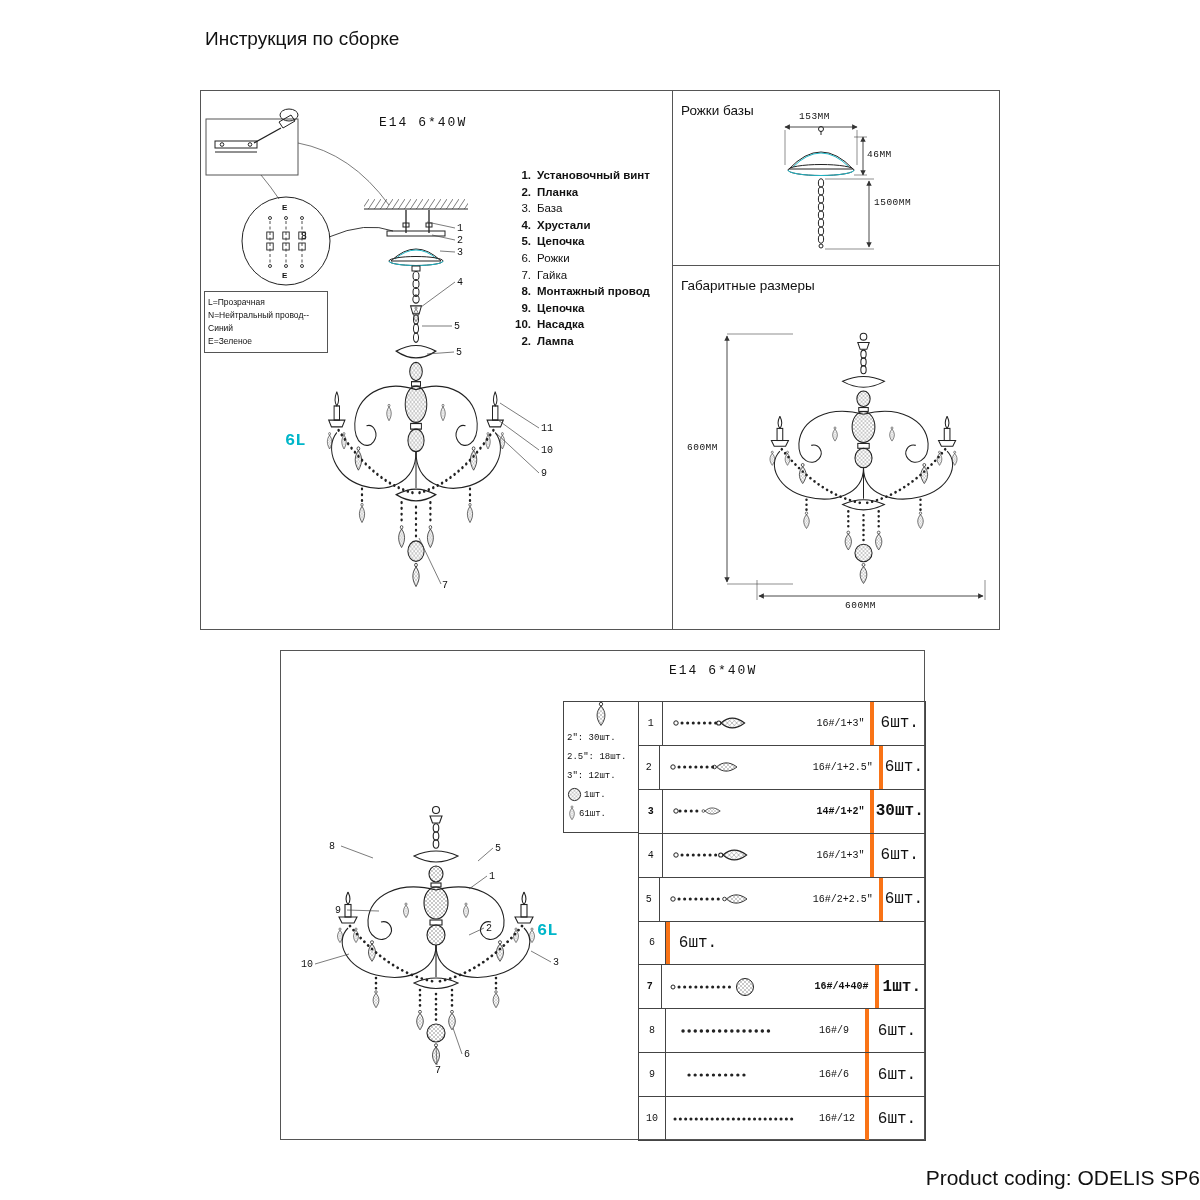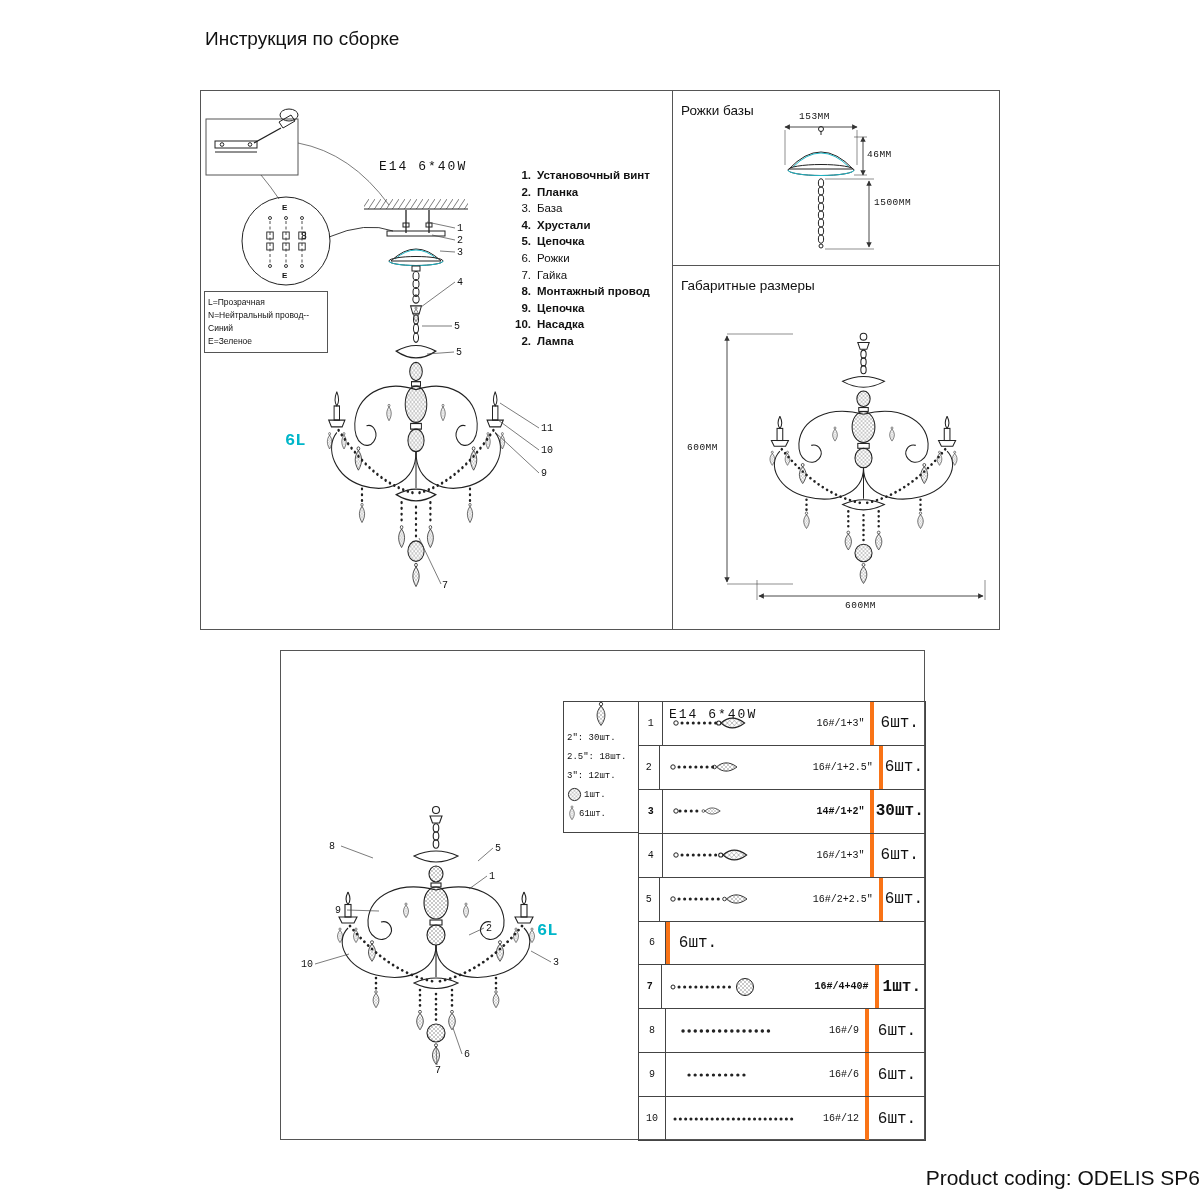--- a/index.html
+++ b/index.html
@@ -11,21 +11,21 @@
   .doc-footer { position:absolute; left:0; top:1166px; width:1200px; text-align:right; font-size:21px; }
 
   #main-box { position:absolute; left:200px; top:90px; width:800px; height:540px; border:1px solid #555; }
   #left-region { position:absolute; left:0; top:0; width:472px; height:538px; border-right:1px solid #555; }
   #rt-region { position:absolute; left:472px; top:0; width:326px; height:175px; border-bottom:1px solid #555; }
   #rb-region { position:absolute; left:472px; top:175px; width:326px; height:363px; }
 
   .panel-title { position:absolute; left:8px; top:12px; font-size:13.5px; }
   .region-svg { position:absolute; left:0; top:0; pointer-events:none; }
 
-  .spec { position:absolute; font-size:13px; letter-spacing:2px;margin-top:44px; }
+  .spec { position:absolute; font-size:13px; letter-spacing:2px; }
 
   .parts-list { position:absolute; left:306px; top:76px; font-size:11.5px; line-height:16.6px; }
   .part { display:flex; font-weight:700; }
   .part .pn { width:24px; text-align:right; margin-right:6px; }
   .part.light { font-weight:400; }
 
   .legend-box { position:absolute; left:3px; top:200px; width:124px; border:1px solid #555; padding:4px 3px; font-size:8.5px; line-height:13px; }
 
   .wire-e { position:absolute; font-size:8px; font-weight:700; }
 
@@ -41,21 +41,21 @@
                  display:flex; flex-direction:column; align-items:stretch; font-size:9px; }
   #crystal-box .cicon-row { height:26px; display:flex; justify-content:center; align-items:center; }
   #crystal-box .cs { height:19px; display:flex; align-items:center; padding-left:3px; font-family:"Liberation Mono","DejaVu Sans Mono",monospace; white-space:nowrap; }
   #crystal-box .cs svg { margin-right:2px; flex:none; }
 
   #ptable { position:absolute; left:357px; top:50px; width:288px; height:440px; border:1px solid #444; display:flex; flex-direction:column; }
   .prow { flex:1; display:flex; align-items:stretch; }
   .prow + .prow { border-top:1px solid #444; }
   .pnumcell { width:27px; border-right:1px solid #444; display:flex; align-items:center; justify-content:center;
               font-size:10px; font-family:"Liberation Mono","DejaVu Sans Mono",monospace; }
-  .pdrawcell { flex:1; position:relative; display:flex; align-items:center; justify-content:space-between; padding:0 6px 0 3px; }
+  .pdrawcell { flex:1; position:relative; display:flex; align-items:center; padding:0 6px 0 3px; }
   .pqtycell { width:60px; border-left:4px solid #f97316; display:flex; align-items:center; justify-content:center;
               font-size:16px; font-family:"Liberation Mono","DejaVu Sans Mono",monospace; }
   .pcode { font-size:10px; font-family:"Liberation Mono","DejaVu Sans Mono",monospace; white-space:nowrap; }
   .pcode.bold, .pnumcell.bold, .pqtycell.bold { font-weight:700; }
 </style>
 </head>
 <body>
 
 <svg width="0" height="0" style="position:absolute" aria-hidden="true">
 <defs>

